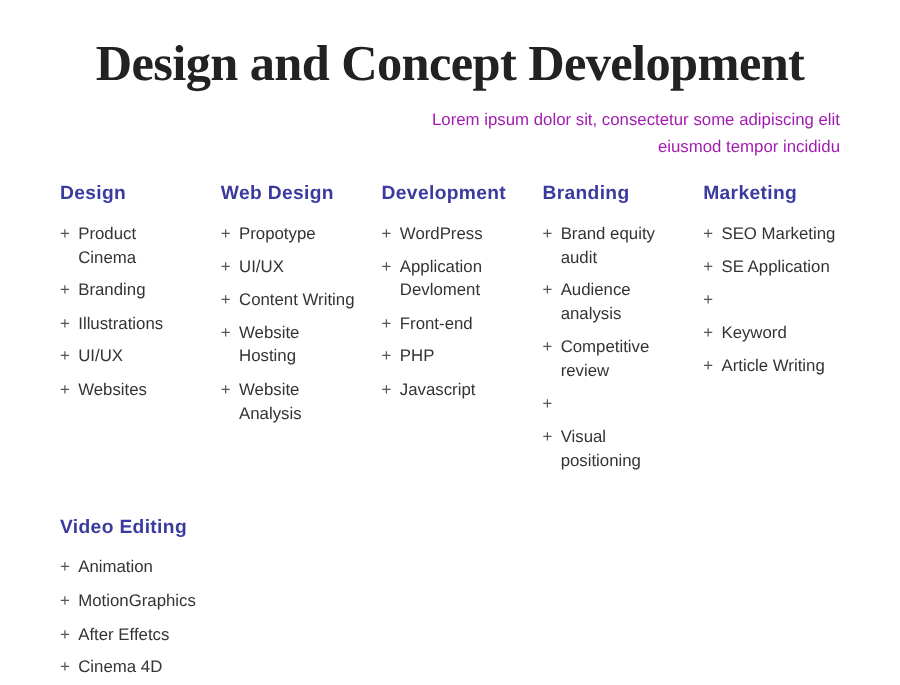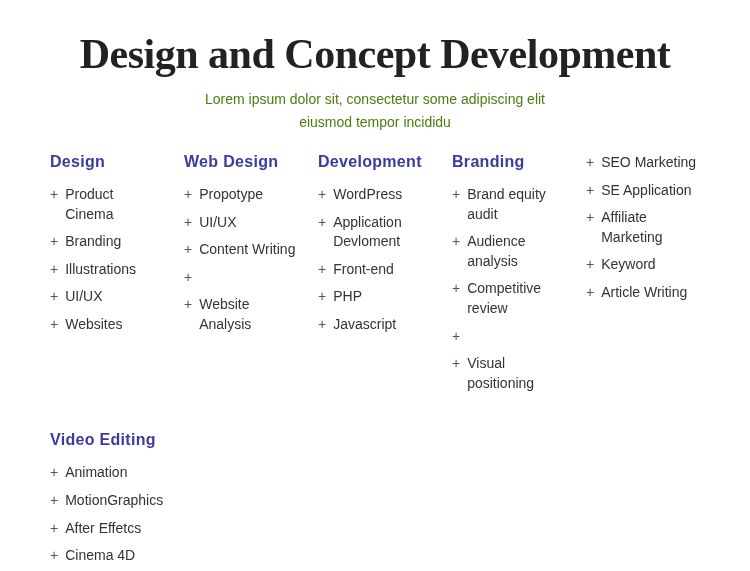--- a/index.html
+++ b/index.html
@@ -18,23 +18,24 @@
     .page-title {
       font-size: 42px;
       font-weight: 700;
       font-family: 'Georgia', serif;
       letter-spacing: -0.5px;
       margin-bottom: 10px;
       line-height: 1.15;
     }
     .page-subtitle {
       font-size: 14px;
-      color: #4d7c0f;
+      color: #a21caf;
       font-family: Arial, sans-serif;
       line-height: 1.6;
+      text-align: right;
     }
     .services-grid {
       display: grid;
       grid-template-columns: repeat(5, 1fr);
       gap: 30px 20px;
     }
     .service-section {
       padding: 0;
     }
     .section-title {
@@ -113,20 +114,21 @@
         <li>
           <span class="plus-icon">+</span>
           <span>UI/UX</span>
         </li>
         <li>
           <span class="plus-icon">+</span>
           <span>Content Writing</span>
         </li>
         <li>
           <span class="plus-icon">+</span>
+          <span>Website Hosting</span>
         </li>
         <li>
           <span class="plus-icon">+</span>
           <span>Website Analysis</span>
         </li>
       </ul>
     </div>
     <div class="service-section">
       <div class="section-title">Development</div>
       <ul class="service-list">
@@ -170,32 +172,32 @@
         <li>
           <span class="plus-icon">+</span>
         </li>
         <li>
           <span class="plus-icon">+</span>
           <span>Visual positioning</span>
         </li>
       </ul>
     </div>
     <div class="service-section">
+      <div class="section-title">Marketing</div>
       <ul class="service-list">
         <li>
           <span class="plus-icon">+</span>
           <span>SEO Marketing</span>
         </li>
         <li>
           <span class="plus-icon">+</span>
           <span>SE Application</span>
         </li>
         <li>
           <span class="plus-icon">+</span>
-          <span>Affiliate Marketing</span>
         </li>
         <li>
           <span class="plus-icon">+</span>
           <span>Keyword</span>
         </li>
         <li>
           <span class="plus-icon">+</span>
           <span>Article Writing</span>
         </li>
       </ul>

